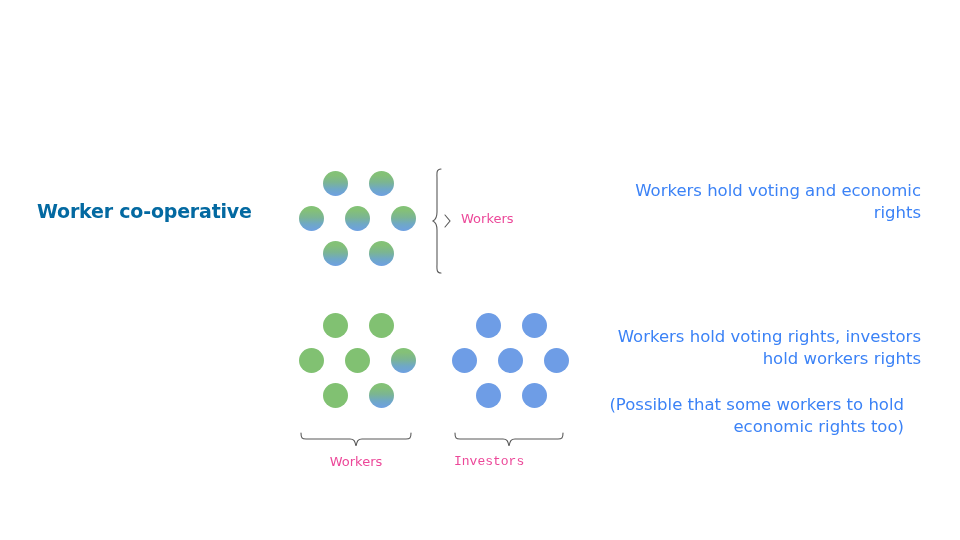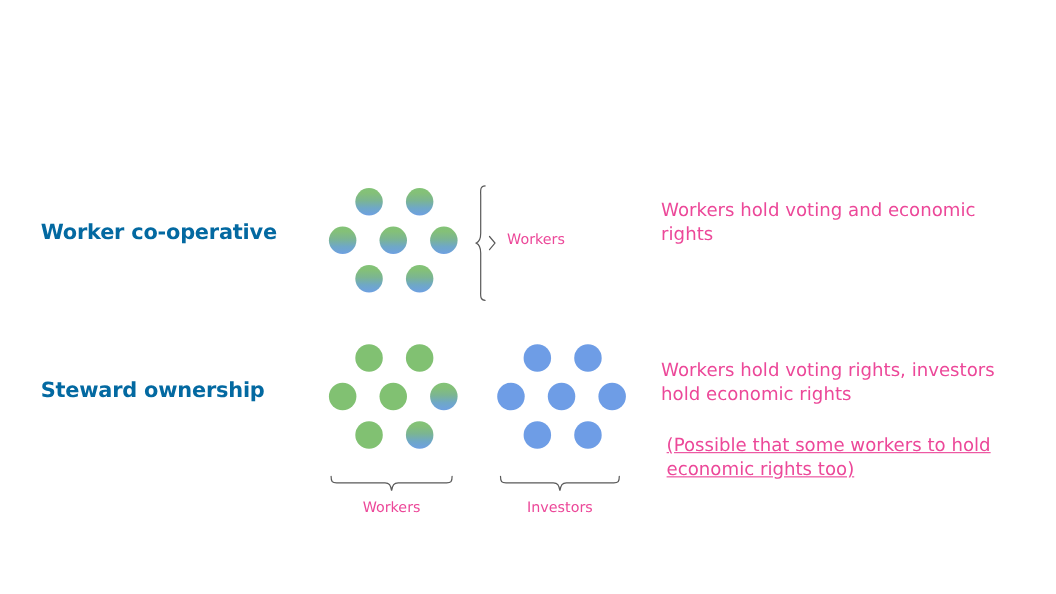--- a/index.html
+++ b/index.html
@@ -32,27 +32,28 @@
     white-space: nowrap;
   }
   #title-coop      { left: 37px; top: 200px; }
   #title-steward   { left: 37px; top: 344px; }
 
   
   .desc {
     position: absolute;
     font-size: 16.5px;
     line-height: 1.32;
-    color: #ec4899;
+    color: #3b82f6;
     width: 320px;
     white-space: pre-line;
+    text-align: right;
   }
   #desc-coop       { left: 601px; top: 180px; }
   #desc-steward-1  { left: 601px; top: 326px; }
-  #desc-steward-2  { left: 606px; top: 394px; text-decoration: underline; }
+  #desc-steward-2  { left: 584px; top: 394px; }
 
   
   .cluster {
     position: absolute;
     width: 118px;
     height: 108px;
   }
   #cluster-coop-workers      { left: 297px; top: 168px; }
   #cluster-steward-workers   { left: 297px; top: 310px; }
   #cluster-steward-investors { left: 450px; top: 310px; }
@@ -102,21 +103,21 @@
 
   
   .brace-label {
     position: absolute;
     font-size: 13px;
     color: #ec4899;
     white-space: nowrap;
   }
   #label-coop-workers        { left: 461px; top: 211px; }
   #label-steward-workers     { left: 300px; top: 454px; width: 112px; text-align: center; }
-  #label-steward-investors   { left: 454px; top: 454px; width: 110px; text-align: center; }
+  #label-steward-investors   { left: 454px; top: 454px; width: 110px; text-align: left; font-family: Liberation Mono, monospace; }
 </style>
 </head>
 <body>
 
 <div class="slide">
 
   <div class="row-title" id="title-coop">Worker co-operative</div>
 
   <div class="cluster" id="cluster-coop-workers">
     <span class="dot mix p-t1"></span>
@@ -133,21 +134,20 @@
       <path d="M9 1 C4 1 5 6 5 10 L5 44 C5 49 3 52 1 53 C3 54 5 57 5 62 L5 96 C5 100 4 105 9 105" stroke="#595959" stroke-width="1.1" fill="none" stroke-linecap="round"></path>
       <path d="M1 53 L11 53" stroke="#595959" stroke-width="0" fill="none"></path>
       <path d="M5 47 L0 53 L5 59" stroke="#595959" stroke-width="1.1" fill="none" stroke-linecap="round" transform="translate(9,0) scale(-1,1) translate(-9,0)"></path>
     </svg>
   </div>
 
   <div class="brace-label" id="label-coop-workers">Workers</div>
 
   <div class="desc" id="desc-coop">Workers hold voting and economic rights</div>
 
-  <div class="row-title" id="title-steward">Steward ownership</div>
 
   <div class="cluster" id="cluster-steward-workers">
     <span class="dot green p-t1"></span>
     <span class="dot green p-t2"></span>
     <span class="dot green p-m1"></span>
     <span class="dot green p-m2"></span>
     <span class="dot mix   p-m3"></span>
     <span class="dot green p-b1"></span>
     <span class="dot mix   p-b2"></span>
   </div>
@@ -171,17 +171,17 @@
   <div class="brace-label" id="label-steward-workers">Workers</div>
 
   <div class="brace-h" id="brace-steward-investors">
     <svg width="110" height="16" viewBox="0 0 110 16" preserveAspectRatio="none" fill="none">
       <path d="M1 1 C1 6 2 7 6 7 L49 7 C53 7 54 9 55 14 C56 9 57 7 61 7 L104 7 C108 7 109 6 109 1" stroke="#595959" stroke-width="1.1" fill="none" stroke-linecap="round"></path>
     </svg>
   </div>
 
   <div class="brace-label" id="label-steward-investors">Investors</div>
 
-  <div class="desc" id="desc-steward-1">Workers hold voting rights, investors hold economic rights</div>
+  <div class="desc" id="desc-steward-1">Workers hold voting rights, investors hold workers rights</div>
 
   <div class="desc" id="desc-steward-2">(Possible that some workers to hold economic rights too)</div>
 
 </div>
 
 </body></html>

